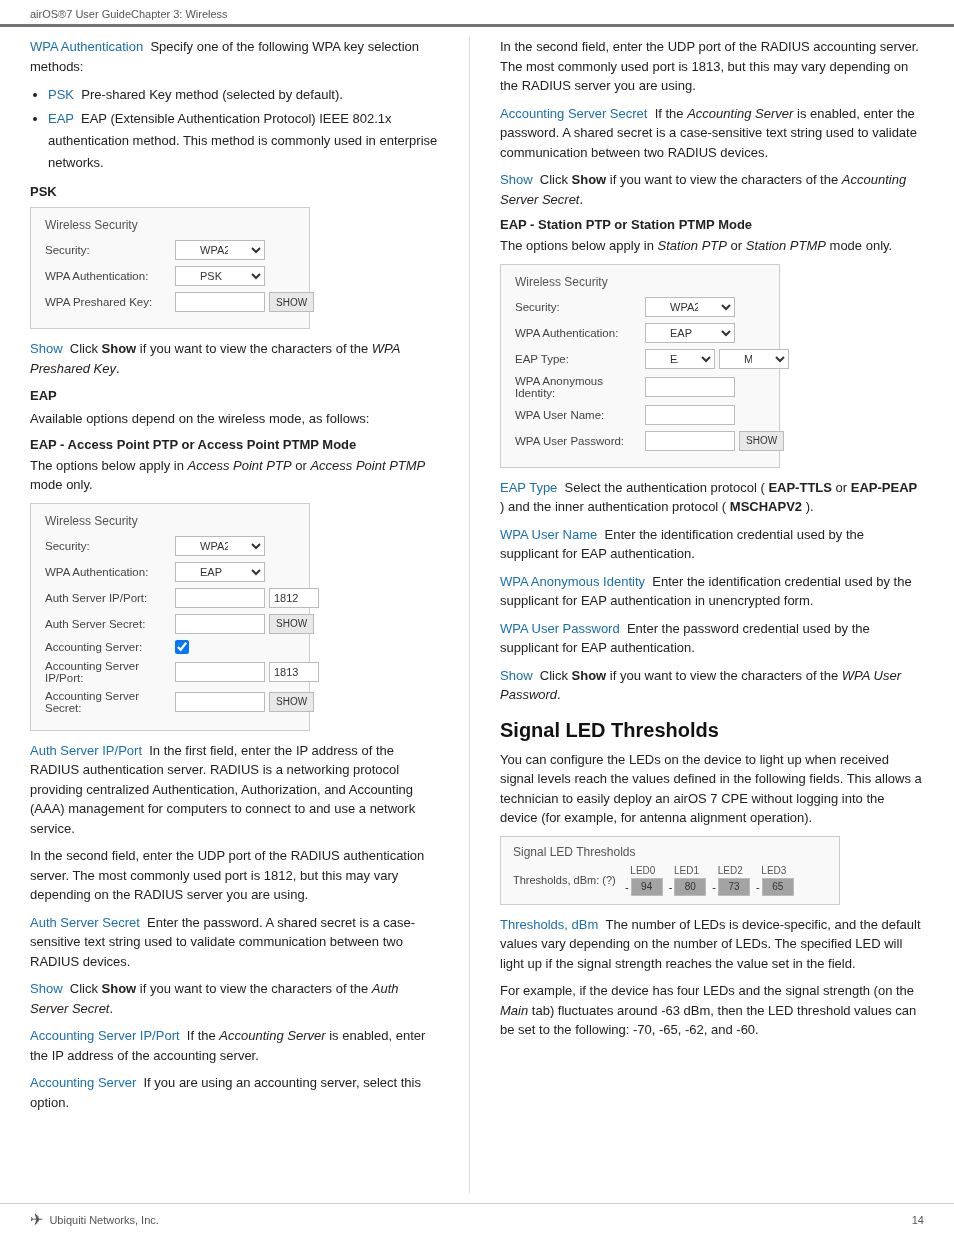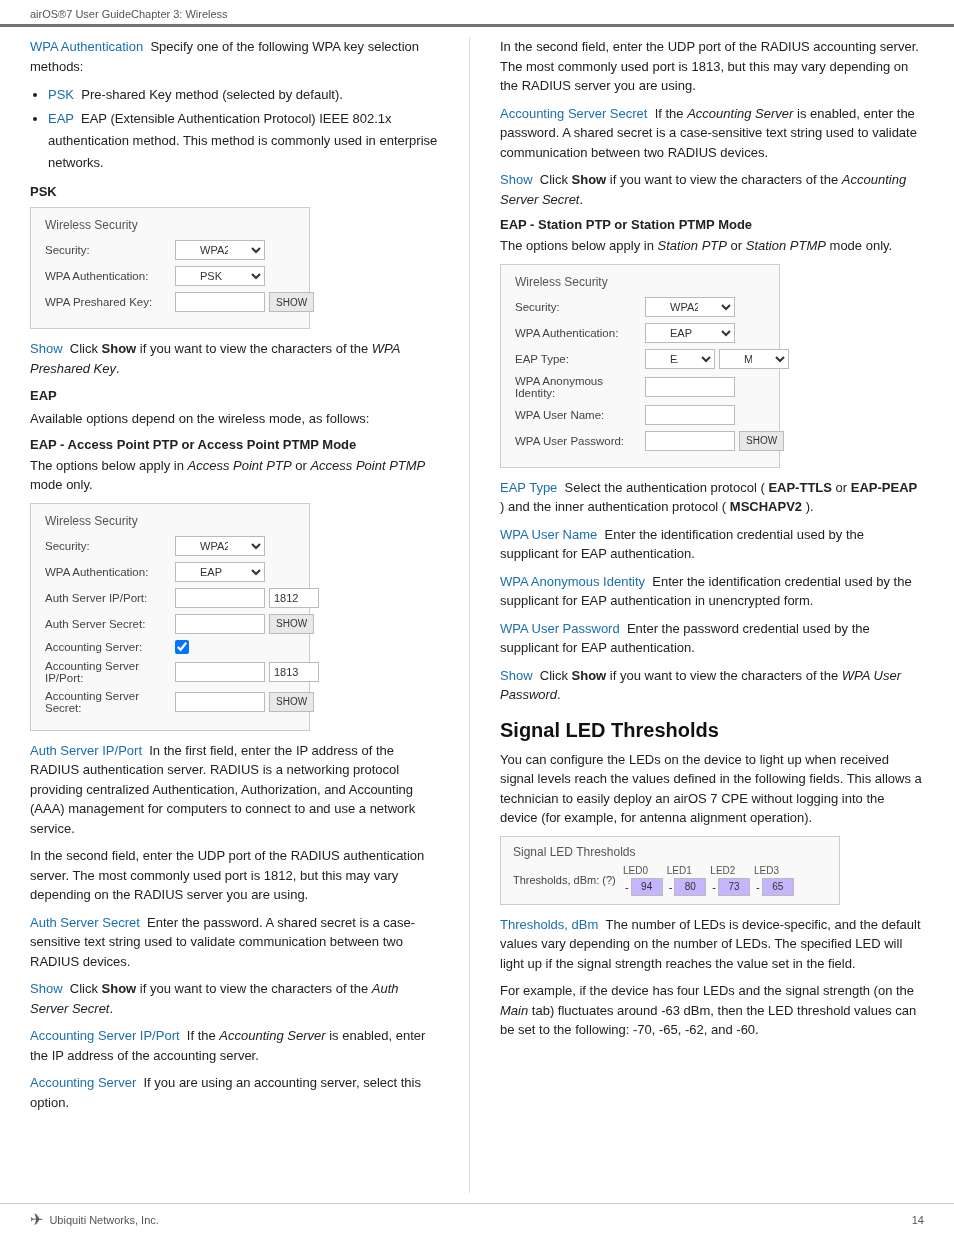--- a/index.html
+++ b/index.html
@@ -176,39 +176,39 @@
       align-items: center;
       font-size: 11px;
     }
     .led-label {
       width: 110px;
       color: #444;
     }
     .led-cell {
       display: flex;
       flex-direction: column;
-      align-items: flex-start;
+      align-items: center;
       margin-right: 4px;
     }
     .led-cell-header {
       font-size: 10px;
       color: #555;
       margin-bottom: 2px;
     }
     .led-input-wrap {
       display: flex;
       align-items: center;
     }
     .led-dash {
       margin: 0 2px;
       font-size: 11px;
     }
     .led-input {
       border: 1px solid #bbb;
-      background: #c4b5fd;
+      background: #a3a3a3;
       height: 18px;
       font-size: 10px;
       padding: 0 2px;
       color: #333;
       width: 32px;
       text-align: center;
     }
     .ubiquiti-logo {
       display: flex;
       align-items: center;

